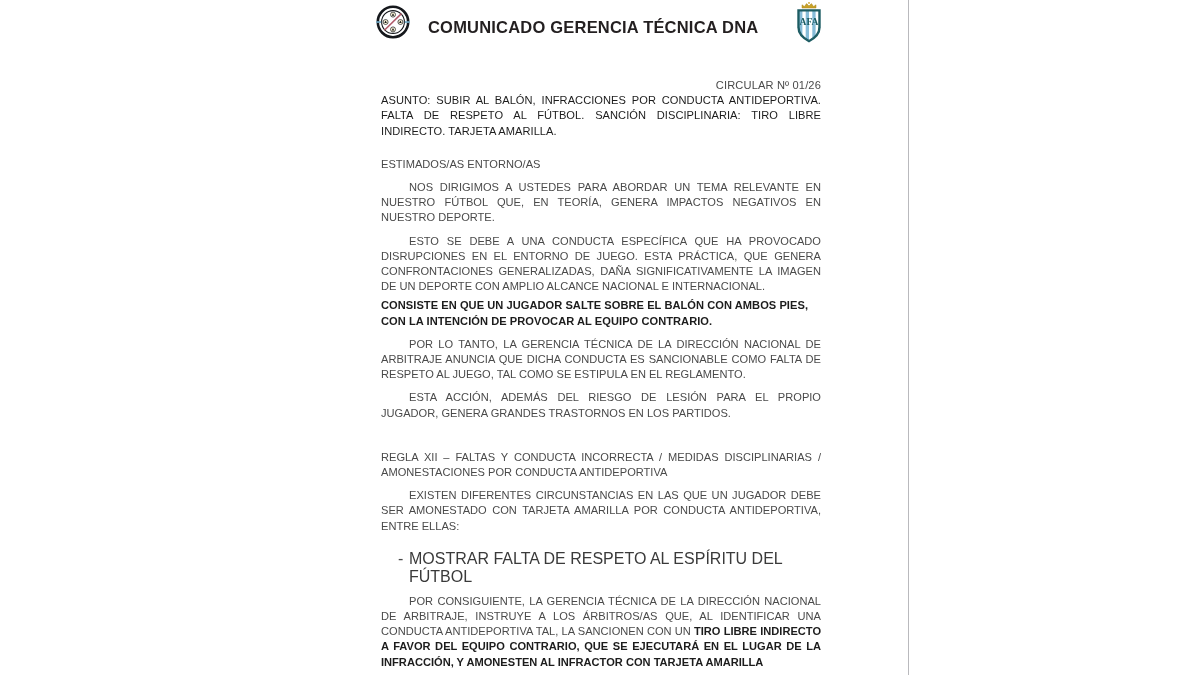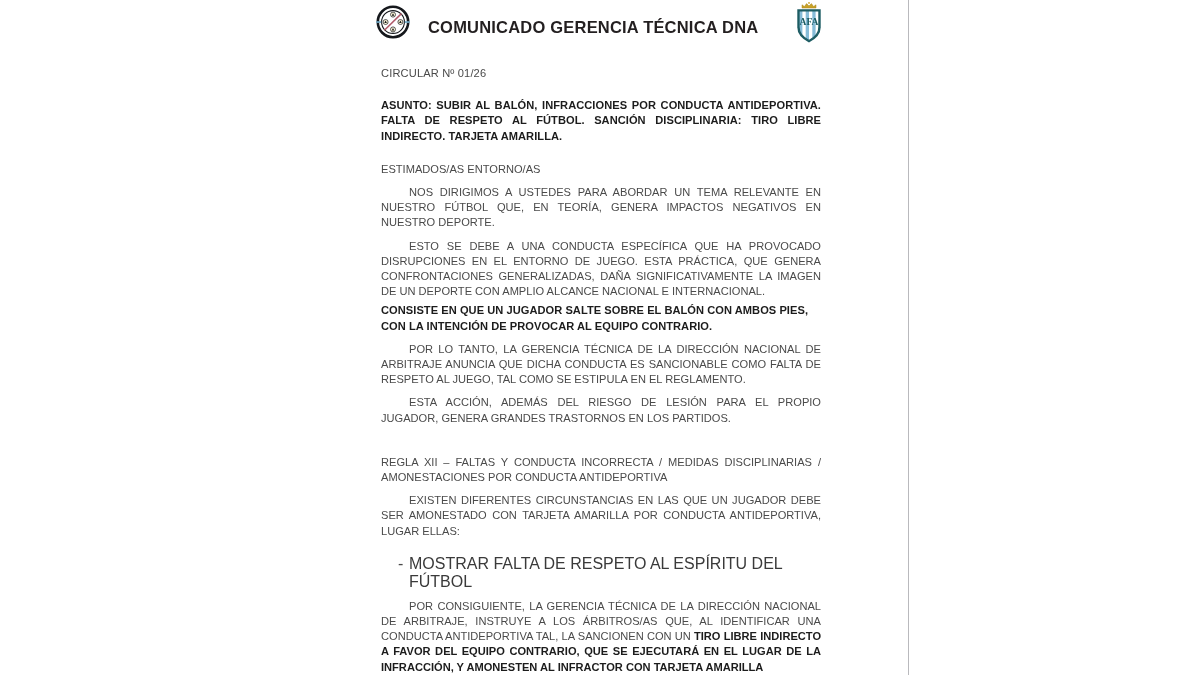--- a/index.html
+++ b/index.html
@@ -93,29 +93,28 @@
   p, .line {
     margin: 0;
     font-size: 11.1px;
     line-height: 15.2px;
     color: #4a4a4a;
     text-align: justify;
     text-justify: inter-word;
   }
 
   .circular {
-    margin-top: 4px;
+    margin-top: 16px;
     margin-bottom: 0px;
-    text-align: left;
+    text-align: right;
     letter-spacing: 0.15px;
   }
 
   .asunto {
-    margin-top: 17px;
-    font-weight: bold;
+    font-weight: normal;
     color: #1c1c1c;
     text-align: justify;
     letter-spacing: 0.05px;
   }
 
   .estimados {
     margin-top: 18px;
     text-align: left;
   }
 
@@ -225,21 +224,21 @@
         <p class="para">ESTO SE DEBE A UNA CONDUCTA ESPECÍFICA QUE HA PROVOCADO DISRUPCIONES EN EL ENTORNO DE JUEGO. ESTA PRÁCTICA, QUE GENERA CONFRONTACIONES GENERALIZADAS, DAÑA SIGNIFICATIVAMENTE LA IMAGEN DE UN DEPORTE CON AMPLIO ALCANCE NACIONAL E INTERNACIONAL.</p>
 
         <p class="bold-block">CONSISTE EN QUE UN JUGADOR SALTE SOBRE EL BALÓN CON AMBOS PIES, CON LA INTENCIÓN DE PROVOCAR AL EQUIPO CONTRARIO.</p>
 
         <p class="para">POR LO TANTO, LA GERENCIA TÉCNICA DE LA DIRECCIÓN NACIONAL DE ARBITRAJE ANUNCIA QUE DICHA CONDUCTA ES SANCIONABLE COMO FALTA DE RESPETO AL JUEGO, TAL COMO SE ESTIPULA EN EL REGLAMENTO.</p>
 
         <p class="para">ESTA ACCIÓN, ADEMÁS DEL RIESGO DE LESIÓN PARA EL PROPIO JUGADOR, GENERA GRANDES TRASTORNOS EN LOS PARTIDOS.</p>
 
         <p class="regla">REGLA XII – FALTAS Y CONDUCTA INCORRECTA / MEDIDAS DISCIPLINARIAS / AMONESTACIONES POR CONDUCTA ANTIDEPORTIVA</p>
 
-        <p class="para">EXISTEN DIFERENTES CIRCUNSTANCIAS EN LAS QUE UN JUGADOR DEBE SER AMONESTADO CON TARJETA AMARILLA POR CONDUCTA ANTIDEPORTIVA, LUGAR ELLAS:</p>
+        <p class="para">EXISTEN DIFERENTES CIRCUNSTANCIAS EN LAS QUE UN JUGADOR DEBE SER AMONESTADO CON TARJETA AMARILLA POR CONDUCTA ANTIDEPORTIVA, ENTRE ELLAS:</p>
 
         <div class="bullet-row">
           <span class="bullet-dash">-</span>
           <span class="bullet-text">MOSTRAR FALTA DE RESPETO AL ESPÍRITU DEL FÚTBOL</span>
         </div>
 
         <p class="para"><span>POR CONSIGUIENTE, LA GERENCIA TÉCNICA DE LA DIRECCIÓN NACIONAL DE ARBITRAJE, INSTRUYE A LOS ÁRBITROS/AS QUE, AL IDENTIFICAR UNA CONDUCTA ANTIDEPORTIVA TAL, LA SANCIONEN CON UN </span><strong class="inline-b">TIRO LIBRE INDIRECTO A FAVOR DEL EQUIPO CONTRARIO, QUE SE EJECUTARÁ EN EL LUGAR DE LA INFRACCIÓN, Y AMONESTEN AL INFRACTOR CON TARJETA AMARILLA</strong></p>
 
       </div>
     </div>

